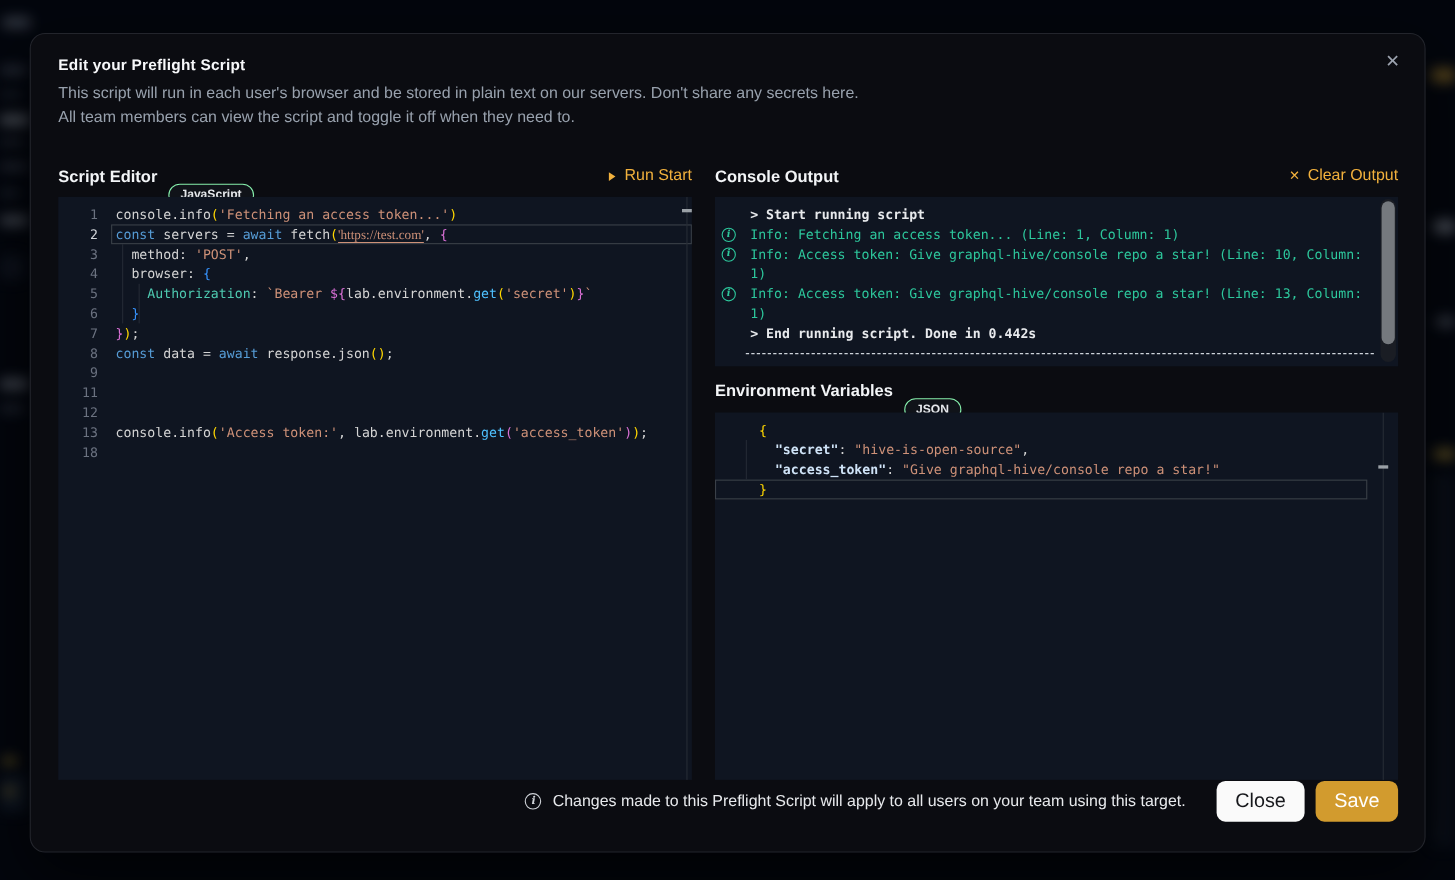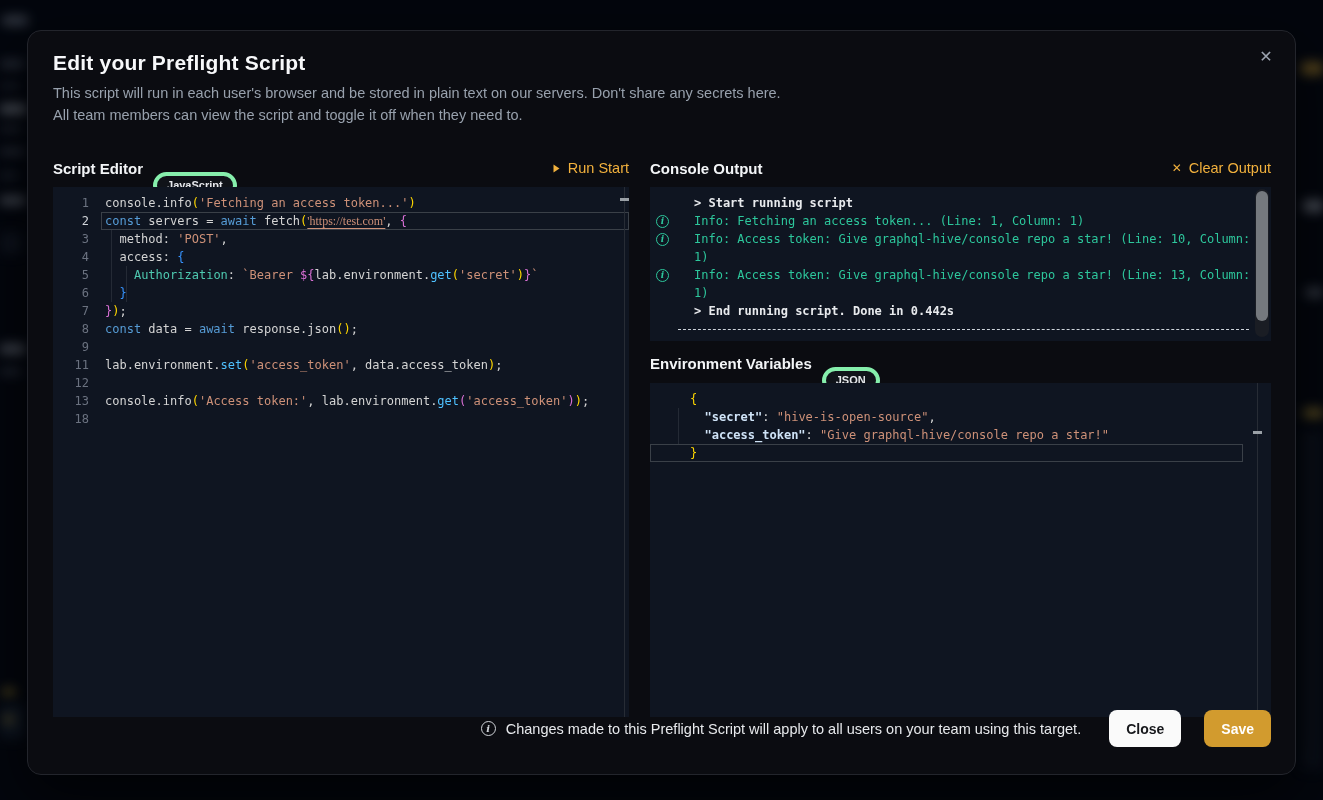--- a/index.html
+++ b/index.html
@@ -11,30 +11,30 @@
   .blob { position:absolute; filter:blur(6px); border-radius:4px; opacity:.8; }
   .overlay { position:absolute; inset:0; background:rgba(2,4,10,.45); }
 
   
   .modal { position:absolute; left:27px; top:30px; width:1269px; height:745px;
            background:var(--modal-bg); border:1px solid #23252c; border-radius:14px;
            box-shadow:0 20px 60px rgba(0,0,0,.7); }
   .modal-close { position:absolute; top:12px; right:16px; width:26px; height:26px;
                  display:flex; align-items:center; justify-content:center;
                  color:#9ca3af; font-size:16px; cursor:pointer; }
-  .modal-title { margin:20px 25px 0; font-size:21px; font-weight:700; color:#f7f8fa; letter-spacing:.2px; }
+  .modal-title { margin:20px 25px 0; font-size:14px; font-weight:700; color:#f7f8fa; letter-spacing:.2px; }
   .modal-desc { margin:7px 25px 0; font-size:14.5px; line-height:22px; color:var(--muted); }
 
   
   .columns { display:flex; gap:21px; padding:0 24px 0 25px; margin-top:23px; }
   .col-left { width:576px; flex:none; display:flex; flex-direction:column; }
   .col-right { flex:1; display:flex; flex-direction:column; min-width:0; }
   .sec-header { height:38px; display:flex; align-items:center; gap:10px; }
   .sec-title { font-size:15px; font-weight:700; color:#f3f5f7; }
-  .badge { border:4px solid #86efac; border-radius:999px; padding:3px 10px 4px;
+  .badge { border:1px solid #86efac; border-radius:999px; padding:3px 10px 4px;
            font-size:11px; font-weight:700; color:#e6e8ec; background:#101319;margin-top:34px; }
   .accent-btn { margin-left:auto; display:flex; align-items:center; gap:7px;
                 color:var(--accent); font-size:14.5px; font-weight:500; cursor:pointer; }
   .accent-btn .x-glyph { font-size:12px; }
 
   
   .editor { position:relative; background:var(--editor-bg); overflow:hidden;
             font-family:"DejaVu Sans Mono", monospace; font-size:12px; line-height:18px; }
   .script-editor { height:530px; padding-top:7px; }
   .env-editor { flex:1; padding-top:7px; }
@@ -53,41 +53,41 @@
   .tok-b1 { color:var(--b1); } .tok-b2 { color:var(--b2); } .tok-b3 { color:var(--b3); }
   .tok-txt { color:var(--txt); } .tok-key { color:var(--key); font-weight:700; }
   .ruler { position:absolute; top:0; bottom:0; width:1px; background:#272c35; }
   .ruler-mark { position:absolute; width:9px; height:3px; background:#9aa0a6; }
   .iguide { position:absolute; width:1px; background:#242a35; }
 
   
   .console { position:relative; height:154px; background:var(--editor-bg); overflow:hidden;
              font-family:"DejaVu Sans Mono", monospace; font-size:12px; line-height:18px;
              padding:7px 18px 0 0; }
-  .console-line { position:relative; padding-left:44px; white-space:pre-wrap; word-break:break-word; }
+  .console-line { position:relative; padding-left:32px; white-space:pre-wrap; word-break:break-word; }
   .console-line.plain { color:#e8eaed; font-weight:700; }
   .console-line.info { color:var(--info); }
   .info-badge { position:absolute; left:6px; top:2.5px; width:13px; height:13px; border:1px solid currentColor;
                 border-radius:50%; display:flex; align-items:center; justify-content:center;
                 font:italic 700 9px/1 "DejaVu Serif", serif; }
   .console-sep { border-top:1px dashed #cdd3da; margin:9px 4px 0 28px; height:0; }
   .v-scroll { position:absolute; top:2px; right:2px; bottom:4px; width:14px; background:#1a1d24; border-radius:7px; }
   .v-thumb { position:absolute; top:2px; left:1px; width:12px; height:130px; background:#75797e; border-radius:6px; }
 
   
   .footer { position:absolute; left:25px; right:24px; bottom:27px; display:flex;
             align-items:center; justify-content:flex-end; gap:10px; }
   .notice { display:flex; align-items:center; gap:10px; margin-right:18px; color:#e7e9ec; font-size:14.5px; }
   .notice-icon { width:15px; height:15px; border:1px solid #cfd3d8; border-radius:50%; color:#cfd3d8;
                  display:flex; align-items:center; justify-content:center;
                  font:italic 700 10px/1 "DejaVu Serif", serif; flex:none; }
   .btn { height:37px; border-radius:8px; border:none; font-family:"Liberation Sans",sans-serif;
-         font-size:14px; font-weight:700; padding:0 17px; cursor:pointer; }
+         font-size:18px; font-weight:400; padding:0 17px; cursor:pointer; }
   .btn-close { background:#fafafa; color:#17181c; }
-  .btn-save { background:var(--save-bg); color:#fff;margin-left:13px; }
+  .btn-save { background:var(--save-bg); color:#fff; }
 </style>
 </head>
 <body>
 
 <div class="backdrop">
   <div class="blob" style="left:2px;top:16px;width:26px;height:9px;background:#7d8694;"></div>
   <div class="blob" style="left:0;top:60px;width:24px;height:8px;background:#596273;"></div>
   <div class="blob" style="left:0;top:83px;width:20px;height:6px;background:#3a4252;"></div>
   <div class="blob" style="left:0;top:104px;width:27px;height:10px;background:#aeb6c2;"></div>
   <div class="blob" style="left:0;top:126px;width:22px;height:6px;background:#49505f;"></div>
@@ -127,27 +127,27 @@
               <path d="M2.5 1.5l6 4-6 4z" fill="#f2b13d"></path>
             </svg>
           <span>Run Start</span>
         </span>
       </div>
       <div class="editor script-editor" id="script-editor">
         <div id="script-lines">
             <div class="code-line script-line"><span class="ln">1</span><span class="code"><span class="tok-txt">console.info</span><span class="tok-b1">(</span><span class="tok-str">'Fetching an access token...'</span><span class="tok-b1">)</span></span></div>
             <div class="code-line script-line active"><span class="ln">2</span><span class="code"><span class="tok-kw">const</span><span class="tok-txt"> servers = </span><span class="tok-kw">await</span><span class="tok-txt"> fetch</span><span class="tok-b1">(</span><span class="tok-link">'https://test.com'</span><span class="tok-txt">, </span><span class="tok-b2">{</span></span></div>
             <div class="code-line script-line"><span class="ln">3</span><span class="code"><span class="tok-txt">  method: </span><span class="tok-str">'POST'</span><span class="tok-txt">,</span></span></div>
-            <div class="code-line script-line"><span class="ln">4</span><span class="code"><span class="tok-txt">  access: </span><span class="tok-b3">{</span></span></div>
+            <div class="code-line script-line"><span class="ln">4</span><span class="code"><span class="tok-txt">  browser: </span><span class="tok-b3">{</span></span></div>
             <div class="code-line script-line"><span class="ln">5</span><span class="code"><span class="tok-txt">    </span><span class="tok-prop">Authorization</span><span class="tok-txt">: </span><span class="tok-str">`Bearer </span><span class="tok-b2">${</span><span class="tok-txt">lab.environment.</span><span class="tok-meth">get</span><span class="tok-b1">(</span><span class="tok-str">'secret'</span><span class="tok-b1">)</span><span class="tok-b2">}</span><span class="tok-str">`</span></span></div>
             <div class="code-line script-line"><span class="ln">6</span><span class="code"><span class="tok-txt">  </span><span class="tok-b3">}</span></span></div>
             <div class="code-line script-line"><span class="ln">7</span><span class="code"><span class="tok-b2">}</span><span class="tok-b1">)</span><span class="tok-txt">;</span></span></div>
             <div class="code-line script-line"><span class="ln">8</span><span class="code"><span class="tok-kw">const</span><span class="tok-txt"> data = </span><span class="tok-kw">await</span><span class="tok-txt"> response.json</span><span class="tok-b1">()</span><span class="tok-txt">;</span></span></div>
             <div class="code-line script-line"><span class="ln">9</span><span class="code"></span></div>
-            <div class="code-line script-line"><span class="ln">11</span><span class="code"><span class="tok-txt">lab.environment.</span><span class="tok-meth">set</span><span class="tok-b1">(</span><span class="tok-str">'access_token'</span><span class="tok-txt">, data.access_token</span><span class="tok-b1">)</span><span class="tok-txt">;</span></span></div>
+            <div class="code-line script-line"><span class="ln">11</span></div>
             <div class="code-line script-line"><span class="ln">12</span><span class="code"></span></div>
             <div class="code-line script-line"><span class="ln">13</span><span class="code"><span class="tok-txt">console.info</span><span class="tok-b1">(</span><span class="tok-str">'Access token:'</span><span class="tok-txt">, lab.environment.</span><span class="tok-meth">get</span><span class="tok-b2">(</span><span class="tok-str">'access_token'</span><span class="tok-b2">)</span><span class="tok-b1">)</span><span class="tok-txt">;</span></span></div>
             <div class="code-line script-line"><span class="ln">18</span><span class="code"></span></div>
           </div>
         <div class="iguide" style="left:58px;top:43px;height:72px;"></div>
         <div class="iguide" style="left:73px;top:79px;height:36px;"></div>
         <div class="ruler" style="right:4px;"></div>
         <div class="ruler-mark" style="right:0;top:11px;"></div>
       </div>
     </div>

